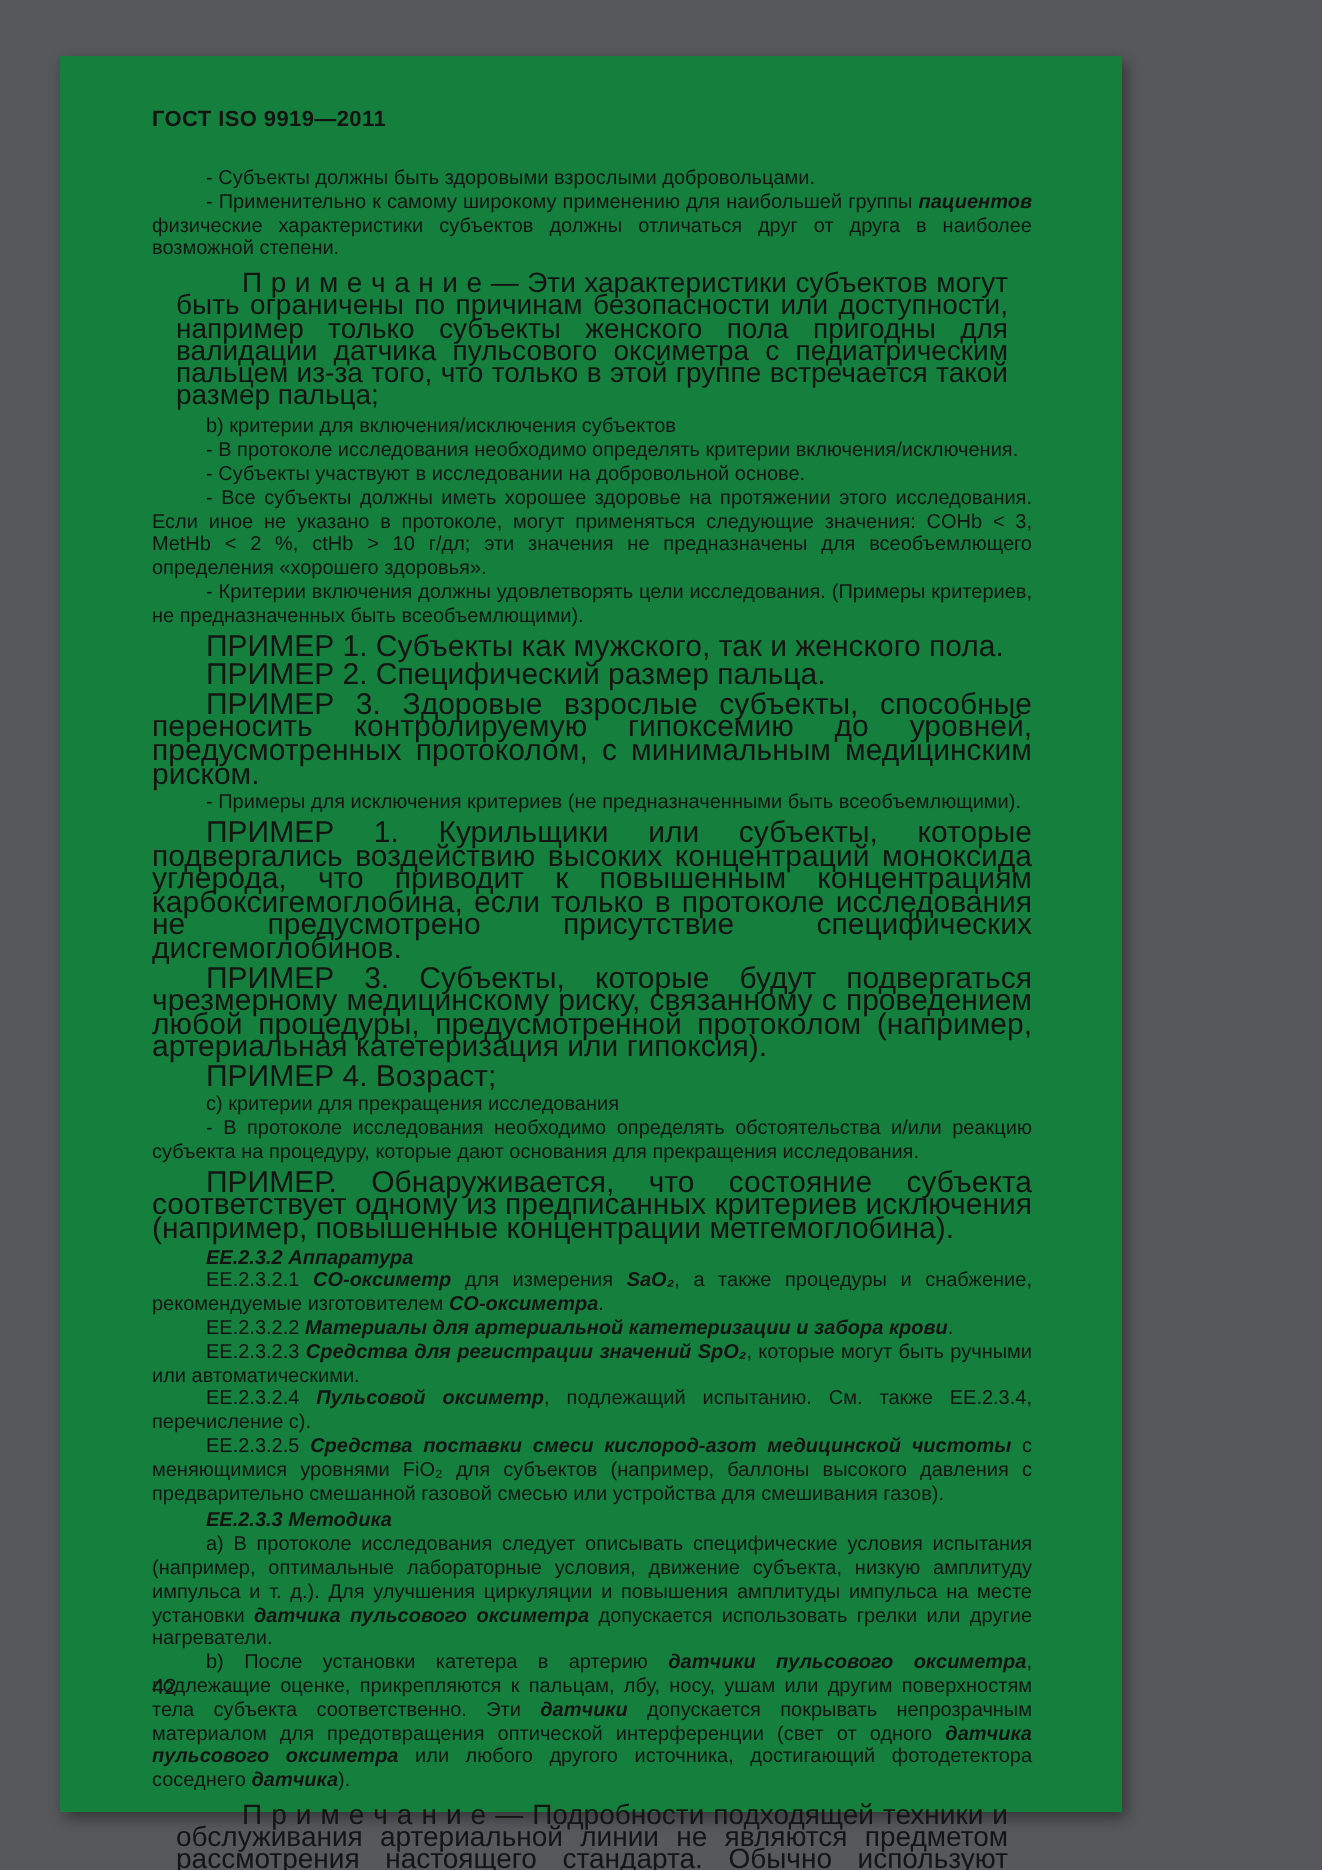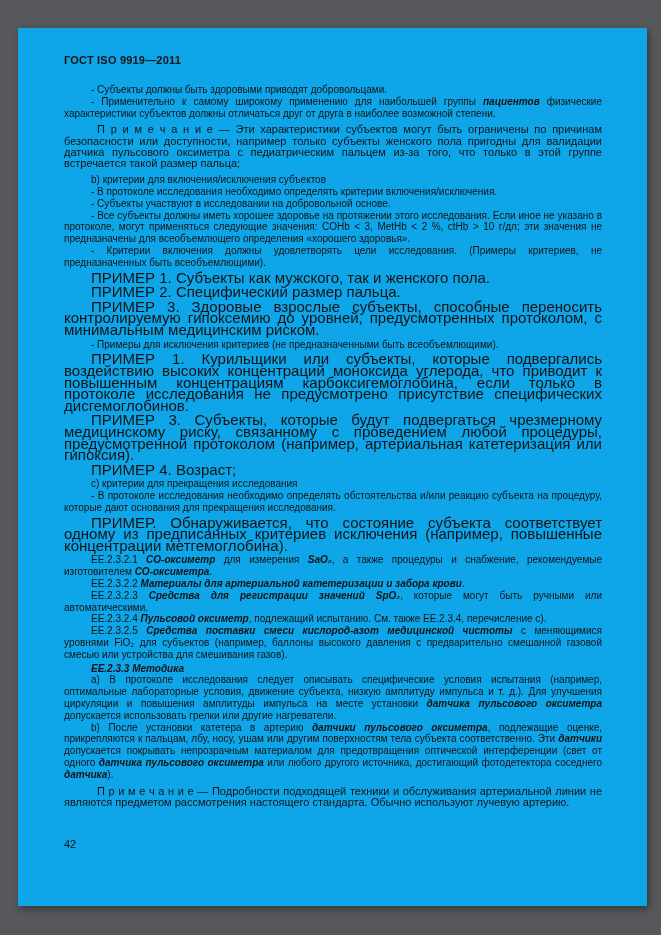--- a/index.html
+++ b/index.html
@@ -3,61 +3,62 @@
 <meta charset="utf-8">
 <style>
   html,body{margin:0;padding:0;}
   body{
     width:661px;height:935px;
     background:#56585c;
     font-family:"Liberation Sans",sans-serif;
     position:relative;overflow:hidden;
   }
   .page{
-    position:absolute;left:18px;top:28px;
-    width:629px;height:878px;
-    background:#0ea5e9;
+    position:absolute;left:30px;top:28px;
+    width:531px;height:878px;
+    background:#15803d;
     box-shadow:2px 3px 7px rgba(0,0,0,.4);
     color:#141414;
   }
   .content{padding:26px 45px 0 46px;}
   .doc-header{font-weight:bold;font-size:11px;letter-spacing:.2px;margin:0 0 18px 0;}
   .doc-body p{margin:0;text-align:justify;}
   p.body{font-size:10px;line-height:11.8px;text-indent:27px;}
   p.heading{font-size:10px;line-height:11.8px;font-weight:bold;text-indent:27px;text-align:left;margin-top:2px;}
   p.example{font-size:15px;line-height:11.6px;text-indent:27px;margin:3px 0;}
-  p.note{font-size:11px;line-height:11.2px;text-indent:33px;margin:5px 0;}
+  p.note{font-size:14px;line-height:11.2px;text-indent:33px;margin:5px 12px;}
   .b{font-weight:bold;font-style:italic;}
   .page-number{position:absolute;left:46px;top:810px;font-size:11px;}
 </style>
 </head>
 <body>
 
 <div class="page">
   <div class="content">
     <div class="doc-header">ГОСТ ISO 9919—2011</div>
     <div class="doc-body">
-        <p class="body"><span>- Субъекты должны быть здоровыми приводят добровольцами.</span></p>
+        <p class="body"><span>- Субъекты должны быть здоровыми взрослыми добровольцами.</span></p>
         <p class="body"><span>- Применительно к самому широкому применению для наибольшей группы </span><span class="b">пациентов</span><span> физические характеристики субъектов должны отличаться друг от друга в наиболее возможной степени.</span></p>
         <p class="note"><span>П р и м е ч а н и е — Эти характеристики субъектов могут быть ограничены по причинам безопасности или доступности, например только субъекты женского пола пригодны для валидации датчика пульсового оксиметра с педиатрическим пальцем из-за того, что только в этой группе встречается такой размер пальца;</span></p>
         <p class="body"><span>b) критерии для включения/исключения субъектов</span></p>
         <p class="body"><span>- В протоколе исследования необходимо определять критерии включения/исключения.</span></p>
         <p class="body"><span>- Субъекты участвуют в исследовании на добровольной основе.</span></p>
         <p class="body"><span>- Все субъекты должны иметь хорошее здоровье на протяжении этого исследования. Если иное не указано в протоколе, могут применяться следующие значения: COHb &lt; 3, MetHb &lt; 2 %, ctHb &gt; 10 г/дл; эти значения не предназначены для всеобъемлющего определения «хорошего здоровья».</span></p>
         <p class="body"><span>- Критерии включения должны удовлетворять цели исследования. (Примеры критериев, не предназначенных быть всеобъемлющими).</span></p>
         <p class="example"><span>ПРИМЕР 1. Субъекты как мужского, так и женского пола.</span></p>
         <p class="example"><span>ПРИМЕР 2. Специфический размер пальца.</span></p>
         <p class="example"><span>ПРИМЕР 3. Здоровые взрослые субъекты, способные переносить контролируемую гипоксемию до уровней, предусмотренных протоколом, с минимальным медицинским риском.</span></p>
         <p class="body"><span>- Примеры для исключения критериев (не предназначенными быть всеобъемлющими).</span></p>
         <p class="example"><span>ПРИМЕР 1. Курильщики или субъекты, которые подвергались воздействию высоких концентраций моноксида углерода, что приводит к повышенным концентрациям карбоксигемоглобина, если только в протоколе исследования не предусмотрено присутствие специфических дисгемоглобинов.</span></p>
         <p class="example"><span>ПРИМЕР 3. Субъекты, которые будут подвергаться чрезмерному медицинскому риску, связанному с проведением любой процедуры, предусмотренной протоколом (например, артериальная катетеризация или гипоксия).</span></p>
         <p class="example"><span>ПРИМЕР 4. Возраст;</span></p>
         <p class="body"><span>c) критерии для прекращения исследования</span></p>
         <p class="body"><span>- В протоколе исследования необходимо определять обстоятельства и/или реакцию субъекта на процедуру, которые дают основания для прекращения исследования.</span></p>
         <p class="example"><span>ПРИМЕР. Обнаруживается, что состояние субъекта соответствует одному из предписанных критериев исключения (например, повышенные концентрации метгемоглобина).</span></p>
+        <p class="heading"><span class="b">ЕЕ.2.3.2 Аппаратура</span></p>
         <p class="body"><span>ЕЕ.2.3.2.1 </span><span class="b">СО-оксиметр</span><span> для измерения </span><span class="b">SaO₂</span><span>, а также процедуры и снабжение, рекомендуемые изготовителем </span><span class="b">СО-оксиметра</span><span>.</span></p>
         <p class="body"><span>ЕЕ.2.3.2.2 </span><span class="b">Материалы для артериальной катетеризации и забора крови</span><span>.</span></p>
         <p class="body"><span>ЕЕ.2.3.2.3 </span><span class="b">Средства для регистрации значений SpO₂</span><span>, которые могут быть ручными или автоматическими.</span></p>
         <p class="body"><span>ЕЕ.2.3.2.4 </span><span class="b">Пульсовой оксиметр</span><span>, подлежащий испытанию. См. также ЕЕ.2.3.4, перечисление c).</span></p>
         <p class="body"><span>ЕЕ.2.3.2.5 </span><span class="b">Средства поставки смеси кислород-азот медицинской чистоты</span><span> с меняющимися уровнями FiO₂ для субъектов (например, баллоны высокого давления с предварительно смешанной газовой смесью или устройства для смешивания газов).</span></p>
         <p class="heading"><span class="b">ЕЕ.2.3.3 Методика</span></p>
         <p class="body"><span>a) В протоколе исследования следует описывать специфические условия испытания (например, оптимальные лабораторные условия, движение субъекта, низкую амплитуду импульса и т. д.). Для улучшения циркуляции и повышения амплитуды импульса на месте установки </span><span class="b">датчика пульсового оксиметра</span><span> допускается использовать грелки или другие нагреватели.</span></p>
         <p class="body"><span>b) После установки катетера в артерию </span><span class="b">датчики пульсового оксиметра</span><span>, подлежащие оценке, прикрепляются к пальцам, лбу, носу, ушам или другим поверхностям тела субъекта соответственно. Эти </span><span class="b">датчики</span><span> допускается покрывать непрозрачным материалом для предотвращения оптической интерференции (свет от одного </span><span class="b">датчика пульсового оксиметра</span><span> или любого другого источника, достигающий фотодетектора соседнего </span><span class="b">датчика</span><span>).</span></p>
         <p class="note"><span>П р и м е ч а н и е — Подробности подходящей техники и обслуживания артериальной линии не являются предметом рассмотрения настоящего стандарта. Обычно используют лучевую артерию.</span></p>
       </div>

